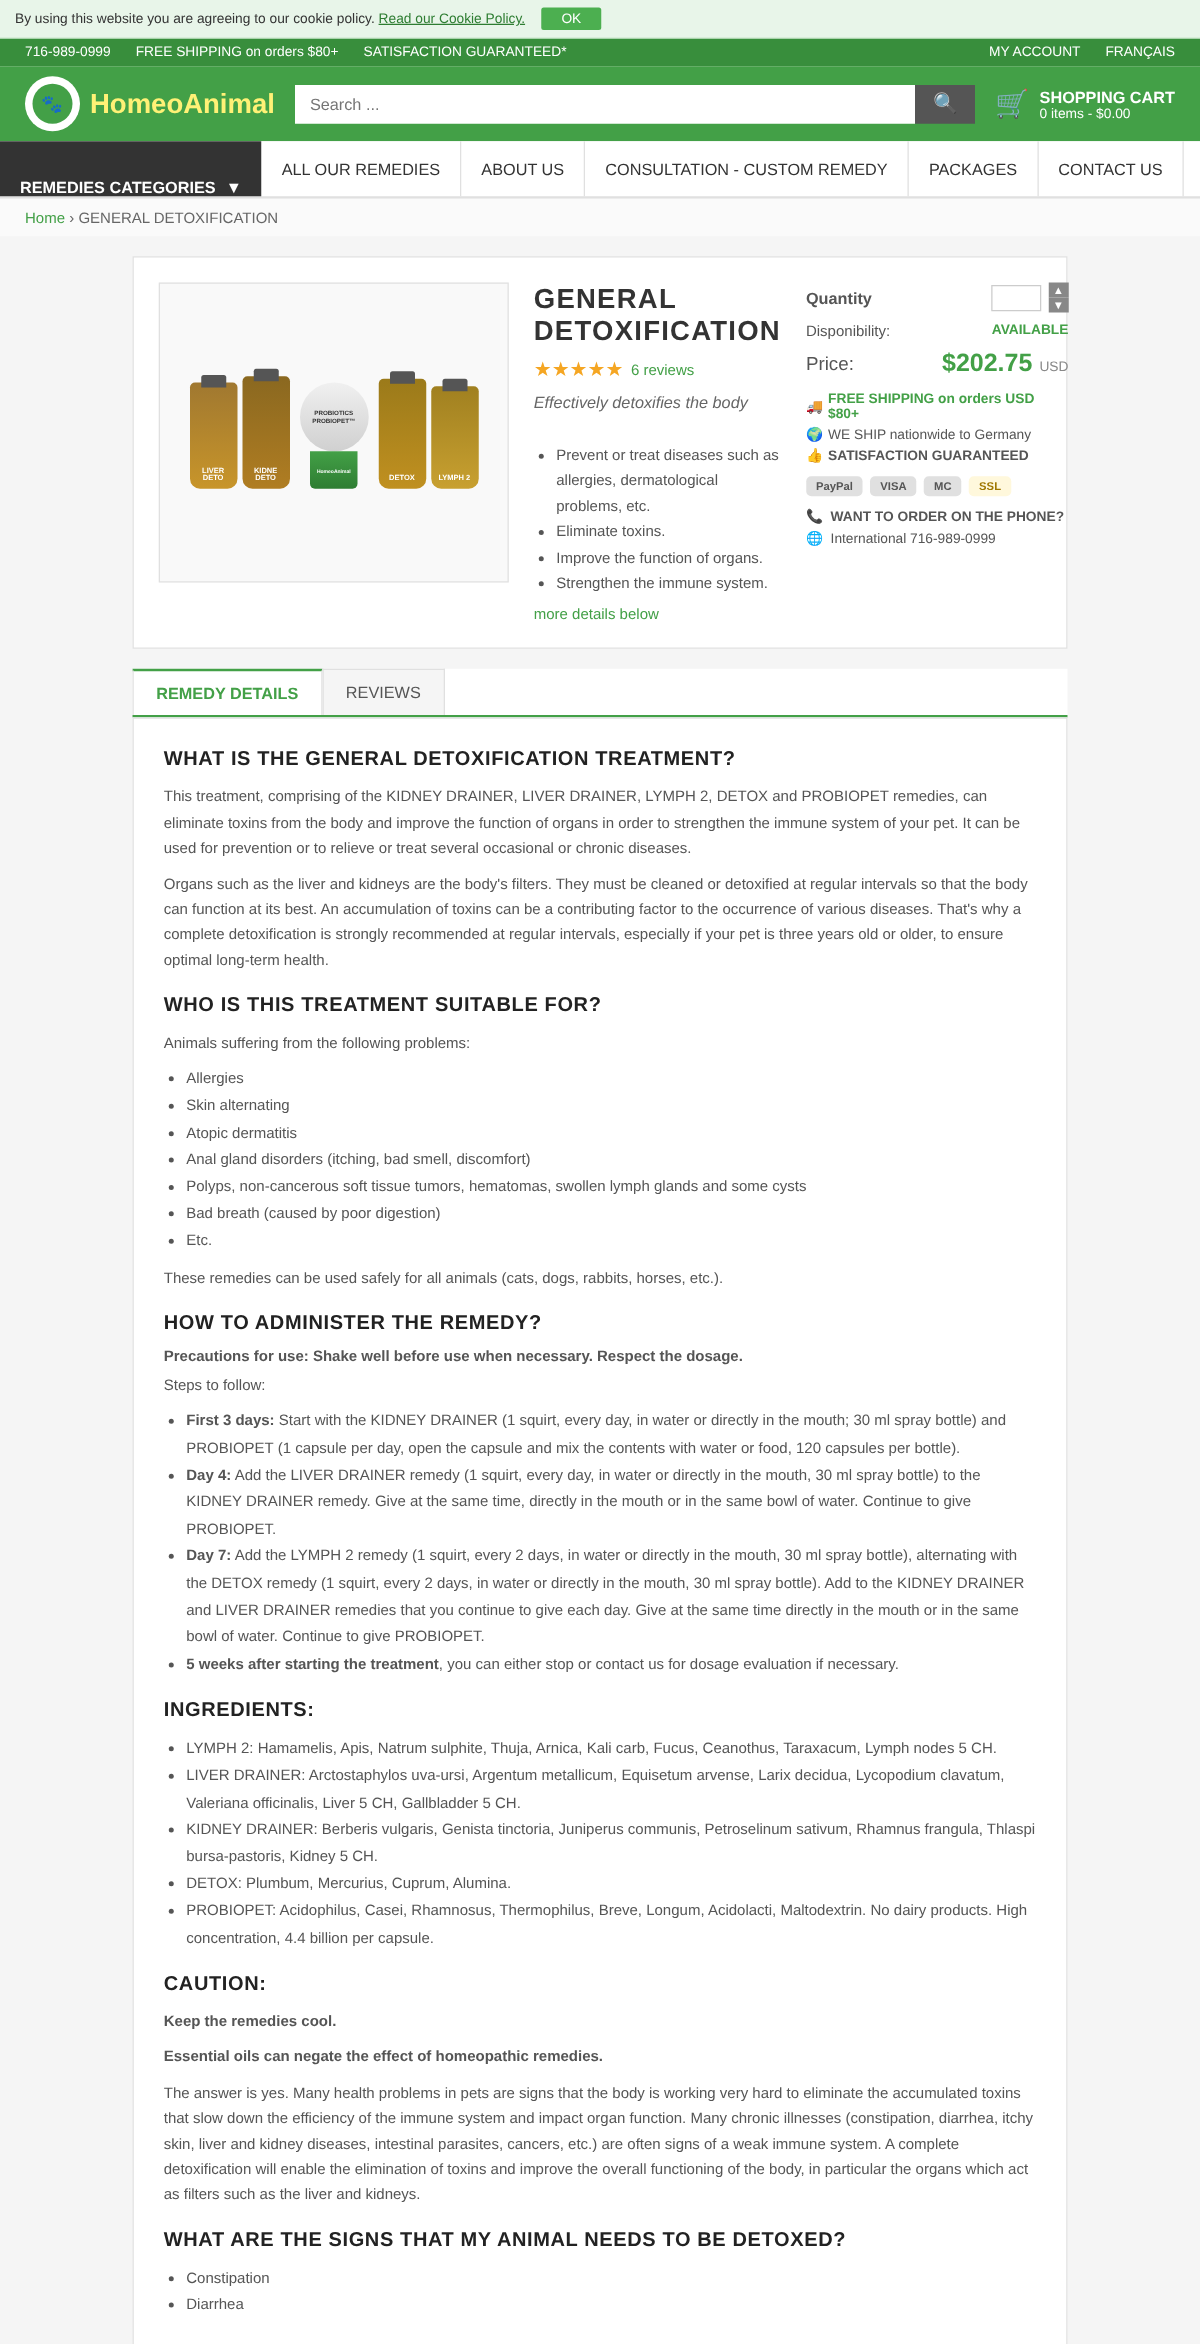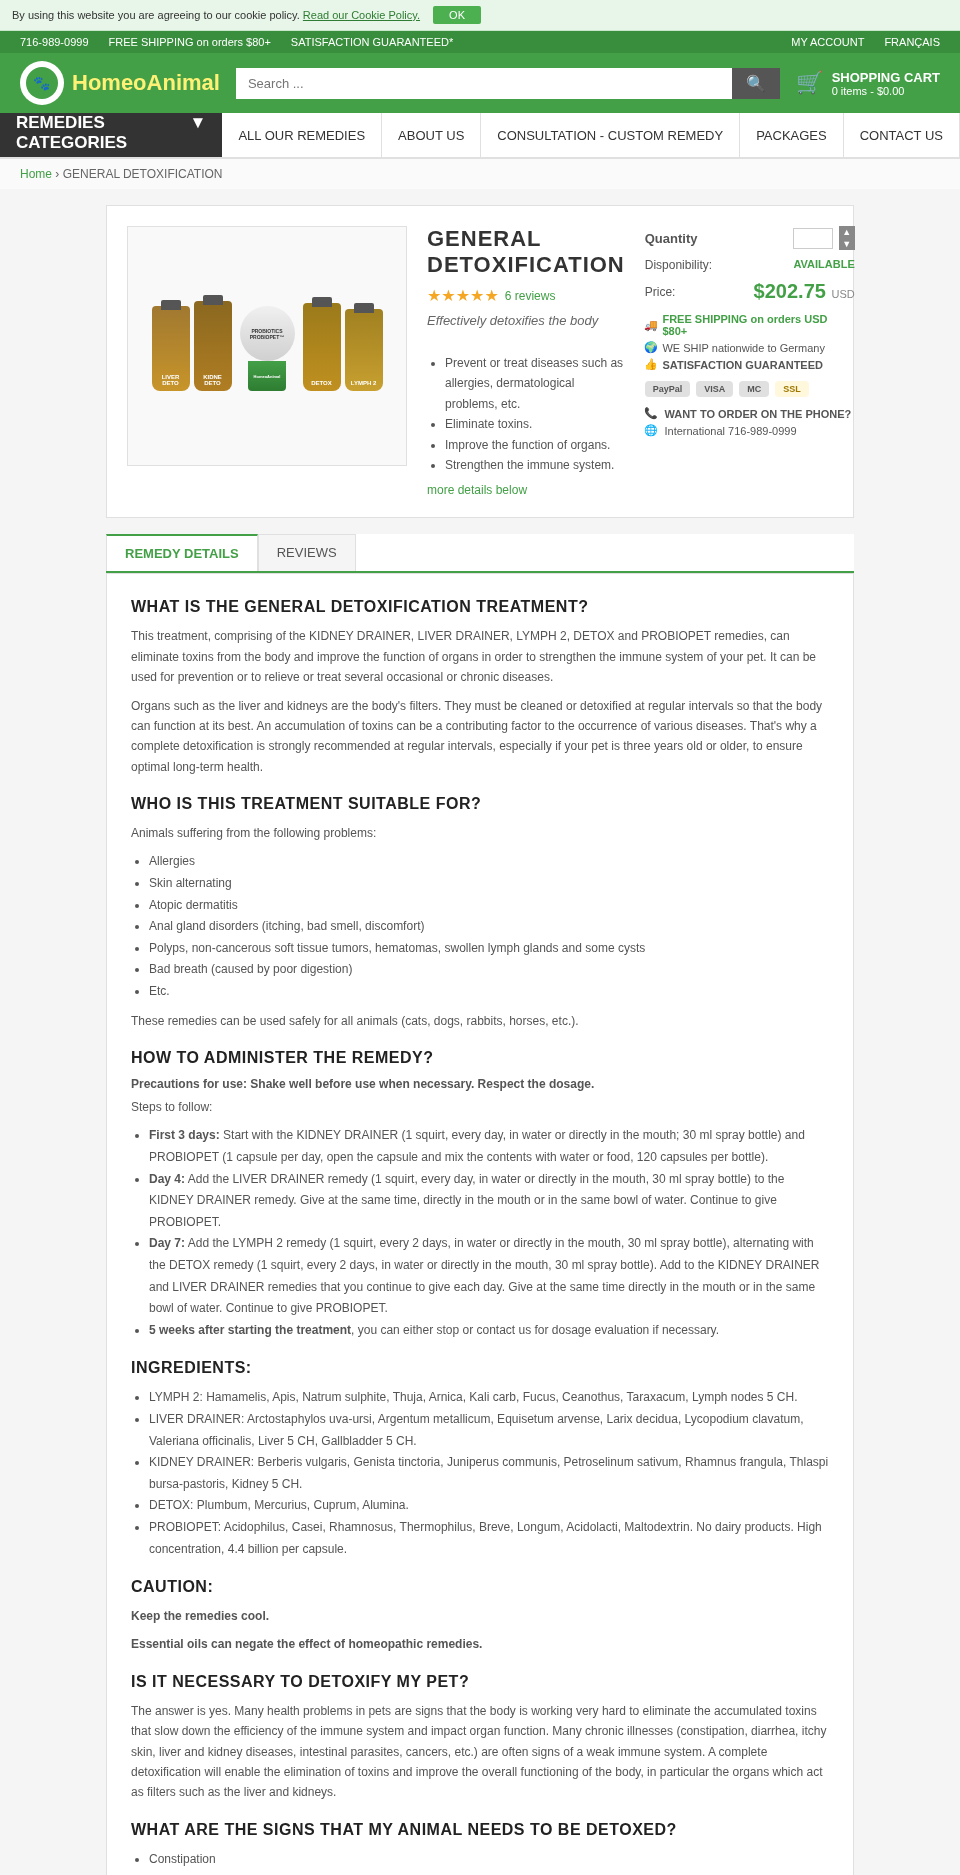--- a/index.html
+++ b/index.html
@@ -22,21 +22,21 @@
     .logo-text { color: white; font-size: 22px; font-weight: bold; }
     .logo-text span { color: #fff176; }
     .search-wrap { flex: 1; display: flex; }
     .search-wrap input { flex: 1; padding: 8px 12px; border: none; font-size: 13px; outline: none; }
     .search-btn { background: #555; color: white; border: none; padding: 0 14px; cursor: pointer; font-size: 16px; }
     .cart-area { color: white; display: flex; align-items: center; gap: 8px; font-size: 13px; }
     .cart-icon { font-size: 22px; }
 
     
     .nav { background: white; border-bottom: 2px solid #e0e0e0; display: flex; align-items: stretch; }
-    .nav-remedies { background: #333; color: white; padding: 0 16px; display: flex; align-items: flex-start; gap: 8px; font-size: 17px; font-weight: bold; cursor: pointer; min-height: 44px; }
+    .nav-remedies { background: #333; color: white; padding: 0 16px; display: flex; align-items: flex-end; gap: 8px; font-size: 13px; font-weight: bold; cursor: pointer; min-height: 44px; }
     .nav-item { padding: 0 16px; display: flex; align-items: center; font-size: 13px; color: #333; cursor: pointer; min-height: 44px; border-right: 1px solid #e0e0e0; white-space: nowrap; }
 
     
     .breadcrumb { padding: 8px 20px; font-size: 12px; color: #666; background: #fafafa; }
     .breadcrumb a { color: #43a047; text-decoration: none; }
 
     
     .main { max-width: 780px; margin: 0 auto; padding: 16px; }
 
     
@@ -58,21 +58,21 @@
     .qty-row { display: flex; align-items: center; justify-content: space-between; margin-bottom: 8px; }
     .qty-label { font-size: 13px; color: #555; font-weight: bold; }
     .qty-control { display: flex; align-items: center; gap: 6px; }
     .qty-input { width: 40px; border: 1px solid #ccc; text-align: center; padding: 2px; font-size: 13px; }
     .qty-btns { display: flex; flex-direction: column; }
     .qty-btn { background: #888; color: white; border: none; width: 16px; height: 12px; cursor: pointer; font-size: 9px; line-height: 1; display: flex; align-items: center; justify-content: center; }
     .avail-row { display: flex; justify-content: space-between; margin-bottom: 8px; font-size: 12px; }
     .avail-label { color: #555; }
     .avail-status { color: #43a047; font-weight: bold; font-size: 11px; }
     .price-row { display: flex; align-items: center; justify-content: space-between; margin-bottom: 10px; }
-    .price-label { color: #555; font-size: 12px; }
+    .price-label { color: #555; font-size: 15px; }
     .price-value { color: #43a047; font-size: 20px; font-weight: bold; }
     .price-currency { color: #888; font-size: 11px; margin-left: 2px; }
     .shipping-info { font-size: 11px; color: #333; margin-bottom: 4px; display: flex; align-items: center; gap: 4px; }
     .shipping-info .green-text { color: #43a047; font-weight: bold; }
     .ship-detail { font-size: 11px; color: #555; margin-bottom: 4px; display: flex; align-items: center; gap: 4px; }
     .satisfaction { font-size: 11px; color: #555; margin-bottom: 10px; display: flex; align-items: center; gap: 4px; font-weight: bold; }
     .add-to-cart { background: #43a047; color: white; border: none; width: 100%; padding: 11px; font-size: 14px; font-weight: bold; cursor: pointer; text-transform: uppercase; letter-spacing: 1px; margin-bottom: 10px; }
     .payment-icons { display: flex; gap: 6px; margin-bottom: 10px; }
     .pay-icon { background: #e0e0e0; border-radius: 4px; padding: 3px 8px; font-size: 9px; color: #555; font-weight: bold; }
     .phone-order { display: flex; align-items: center; gap: 6px; font-size: 11px; color: #555; font-weight: bold; margin-bottom: 4px; }
@@ -316,21 +316,20 @@
       <li>LIVER DRAINER: Arctostaphylos uva-ursi, Argentum metallicum, Equisetum arvense, Larix decidua, Lycopodium clavatum, Valeriana officinalis, Liver 5 CH, Gallbladder 5 CH.</li>
       <li>KIDNEY DRAINER: Berberis vulgaris, Genista tinctoria, Juniperus communis, Petroselinum sativum, Rhamnus frangula, Thlaspi bursa-pastoris, Kidney 5 CH.</li>
       <li>DETOX: Plumbum, Mercurius, Cuprum, Alumina.</li>
       <li>PROBIOPET: Acidophilus, Casei, Rhamnosus, Thermophilus, Breve, Longum, Acidolacti, Maltodextrin. No dairy products. High concentration, 4.4 billion per capsule.</li>
     </ul>
 
     <h2 class="section-heading">CAUTION:</h2>
     <p class="section-text bold-text">Keep the remedies cool.</p>
     <p class="section-text bold-text">Essential oils can negate the effect of homeopathic remedies.</p>
 
-    <h2 class="section-heading">IS IT NECESSARY TO DETOXIFY MY PET?</h2>
     <p class="section-text">The answer is yes. Many health problems in pets are signs that the body is working very hard to eliminate the accumulated toxins that slow down the efficiency of the immune system and impact organ function. Many chronic illnesses (constipation, diarrhea, itchy skin, liver and kidney diseases, intestinal parasites, cancers, etc.) are often signs of a weak immune system. A complete detoxification will enable the elimination of toxins and improve the overall functioning of the body, in particular the organs which act as filters such as the liver and kidneys.</p>
 
     <h2 class="section-heading">WHAT ARE THE SIGNS THAT MY ANIMAL NEEDS TO BE DETOXED?</h2>
     <ul class="section-list">
       <li>Constipation</li>
       <li>Diarrhea</li>
 
     </ul>
 
   </div>

